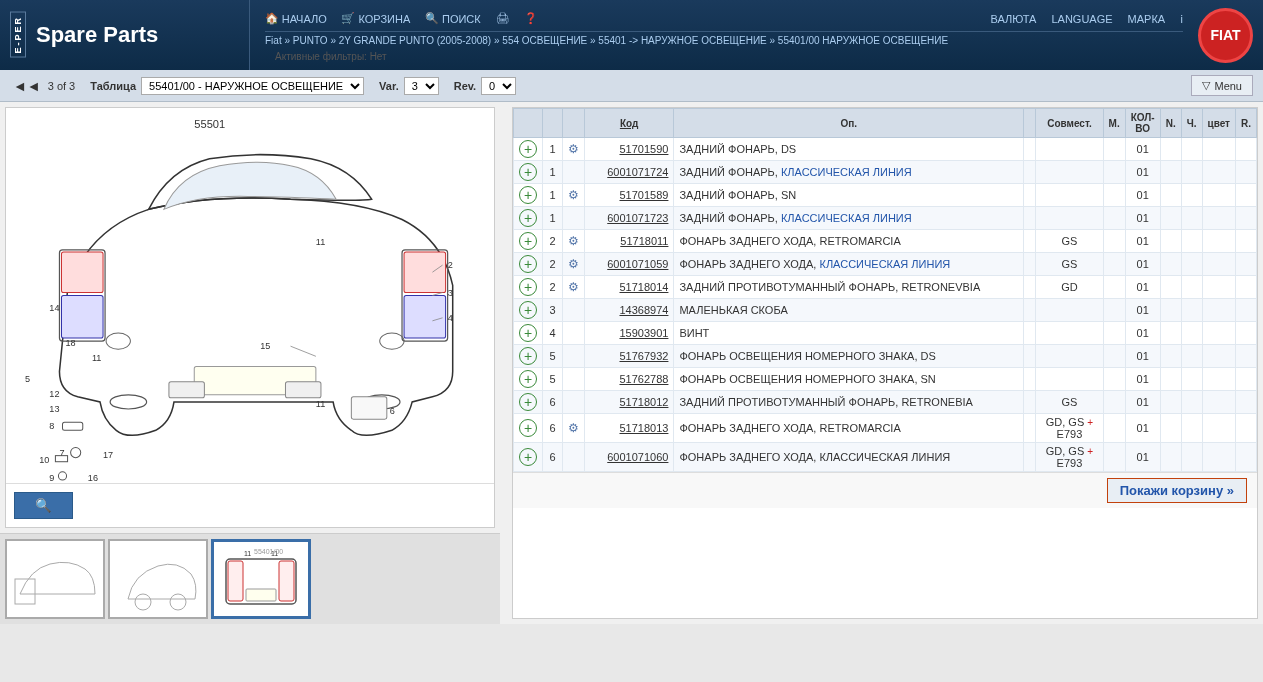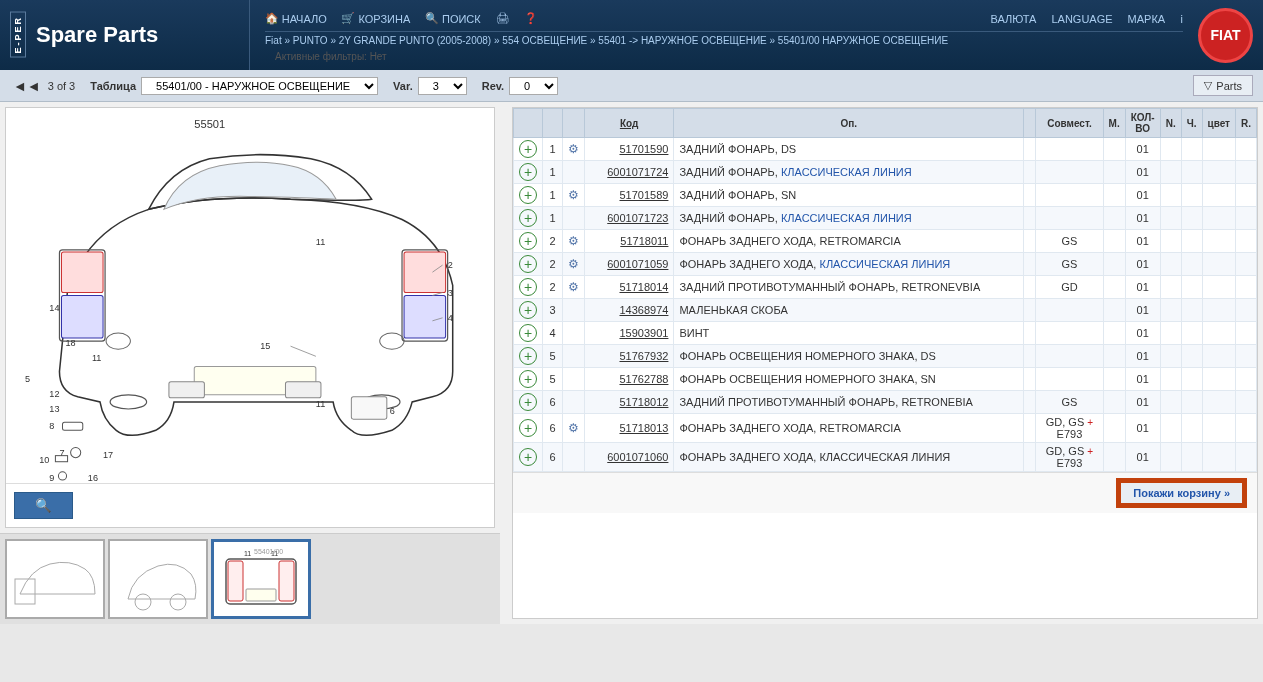--- a/index.html
+++ b/index.html
@@ -118,21 +118,21 @@
       font-size: 14px;
       color: #333;
       padding: 1px 3px;
     }
     .page-indicator {
       font-size: 11px;
       color: #333;
     }
     select.toolbar-select {
       font-size: 11px;
-      padding: 1px 10px;
+      padding: 1px 3px;
       border: 1px solid #aaa;
       background: white;
       cursor: pointer;
     }
     .menu-btn {
       margin-left: auto;
       background: #e8eef4;
       border: 1px solid #aab;
       padding: 3px 10px;
       cursor: pointer;
@@ -317,24 +317,24 @@
     }
 
     .cart-btn-area {
       padding: 5px 10px;
       text-align: right;
       border-top: 1px solid #ddd;
       background: #f8f8f8;
     }
     .cart-btn {
       background: #e8eef4;
-      border: 5px solid #c2410c;
+      border: 1px solid #c2410c;
       padding: 4px 12px;
       cursor: pointer;
-      font-size: 11px;
+      font-size: 13px;
       color: #2255aa;
       font-weight: bold;
     }
 
     
     .parts-table-wrapper::-webkit-scrollbar { width: 12px; }
     .parts-table-wrapper::-webkit-scrollbar-track { background: #e0e0e0; }
     .parts-table-wrapper::-webkit-scrollbar-thumb { background: #aaa; border: 2px solid #e0e0e0; }
 
     .active-filters {
@@ -402,21 +402,21 @@
     </select>
   </div>
   <div class="toolbar-group">
     <span class="toolbar-label">Rev.</span>
     <select class="toolbar-select">
       <option>0</option>
     </select>
   </div>
   <button class="menu-btn">
     <span>▽</span>
-    <span>Parts</span>
+    <span>Menu</span>
   </button>
 </div>
 
 <div class="main-content">
 
   <div>
     <div class="diagram-panel">
       <div class="diagram-img-area">
         <svg class="diagram-svg" viewBox="0 0 480 370" xmlns="http://www.w3.org/2000/svg">
 

